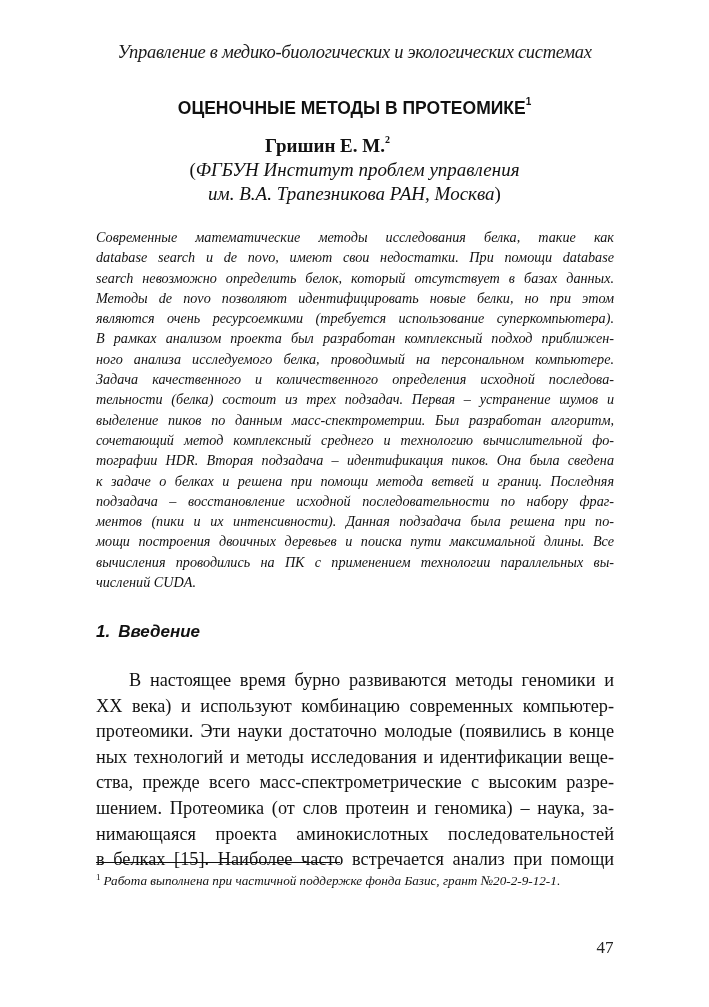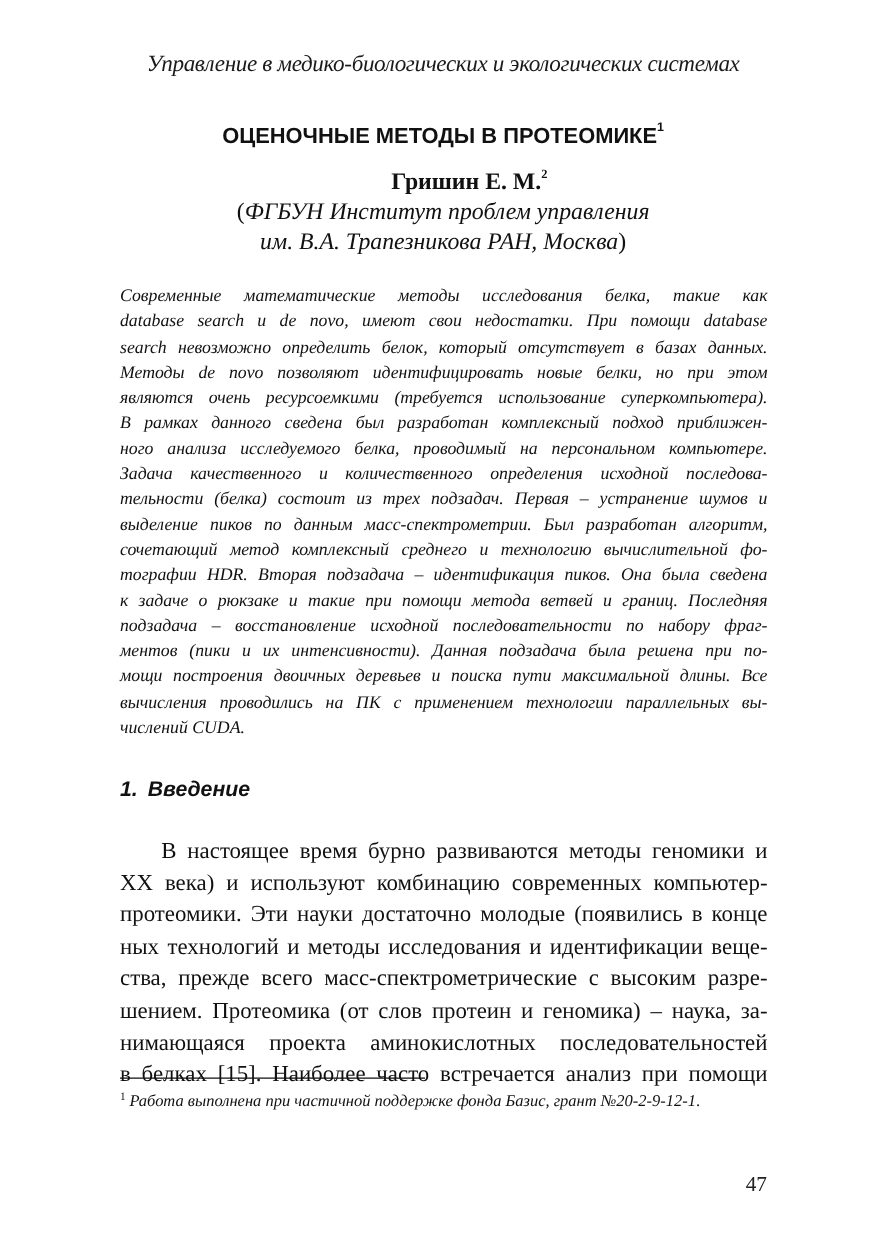--- a/index.html
+++ b/index.html
@@ -10,21 +10,21 @@
       font-family: "Liberation Serif", serif; font-style: italic; font-size: 18.5px;
       letter-spacing: -0.3px; color: #1a1a1a;
     }
     .title {
       position: absolute; left: 0; width: 709px; top: 98px; text-align: center;
       font-family: "Liberation Sans", sans-serif; font-weight: bold; font-size: 17.5px; color: #111;
     }
     .title sup, .author sup { font-size: 10px; position: relative; top: -2px; vertical-align: super; line-height: 0; }
     .author {
       position: absolute; left: 0; width: 655px; top: 135px; text-align: center;
-      font-family: "Liberation Serif", serif; font-weight: bold; font-size: 19px; color: #111; margin-left: 48px;
+      font-family: "Liberation Serif", serif; font-weight: bold; font-size: 19px; color: #111;
     }
     .affil {
       position: absolute; left: 0; width: 709px; top: 158px; text-align: center;
       font-family: "Liberation Serif", serif; font-size: 19px; line-height: 24px; color: #111;
     }
     .affil .it { font-style: italic; }
     .abstract {
       position: absolute; left: 96px; width: 518px; top: 227px;
       font-family: "Liberation Serif", serif; font-style: italic; font-size: 14.2px;
       line-height: 20.3px; text-align: justify; color: #111;
@@ -80,28 +80,28 @@
     <div><span>(</span><span class="it">ФГБУН Институт проблем управления</span></div>
     <div><span class="it">им. В.А. Трапезникова РАН, Москва</span><span>)</span></div>
   </div>
 
   <div class="abstract">
     <span class="line">Современные математические методы исследования белка, такие как</span>
     <span class="line">database search и de novo, имеют свои недостатки. При помощи database</span>
     <span class="line">search невозможно определить белок, который отсутствует в базах данных.</span>
     <span class="line">Методы de novo позволяют идентифицировать новые белки, но при этом</span>
     <span class="line">являются очень ресурсоемкими (требуется использование суперкомпьютера).</span>
-    <span class="line">В рамках данного сведена был разработан комплексный подход приближен-</span>
+    <span class="line">В рамках анализом проекта был разработан комплексный подход приближен-</span>
     <span class="line">ного анализа исследуемого белка, проводимый на персональном компьютере.</span>
     <span class="line">Задача качественного и количественного определения исходной последова-</span>
     <span class="line">тельности (белка) состоит из трех подзадач. Первая – устранение шумов и</span>
     <span class="line">выделение пиков по данным масс-спектрометрии. Был разработан алгоритм,</span>
     <span class="line">сочетающий метод комплексный среднего и технологию вычислительной фо-</span>
     <span class="line">тографии HDR. Вторая подзадача – идентификация пиков. Она была сведена</span>
-    <span class="line">к задаче о рюкзаке и такие при помощи метода ветвей и границ. Последняя</span>
+    <span class="line">к задаче о белках и решена при помощи метода ветвей и границ. Последняя</span>
     <span class="line">подзадача – восстановление исходной последовательности по набору фраг-</span>
     <span class="line">ментов (пики и их интенсивности). Данная подзадача была решена при по-</span>
     <span class="line">мощи построения двоичных деревьев и поиска пути максимальной длины. Все</span>
     <span class="line">вычисления проводились на ПК с применением технологии параллельных вы-</span>
     <span class="line last">числений CUDA.</span>
   </div>
 
 
   <div class="section-heading"><span class="num">1.</span><span>Введение</span></div>
 

